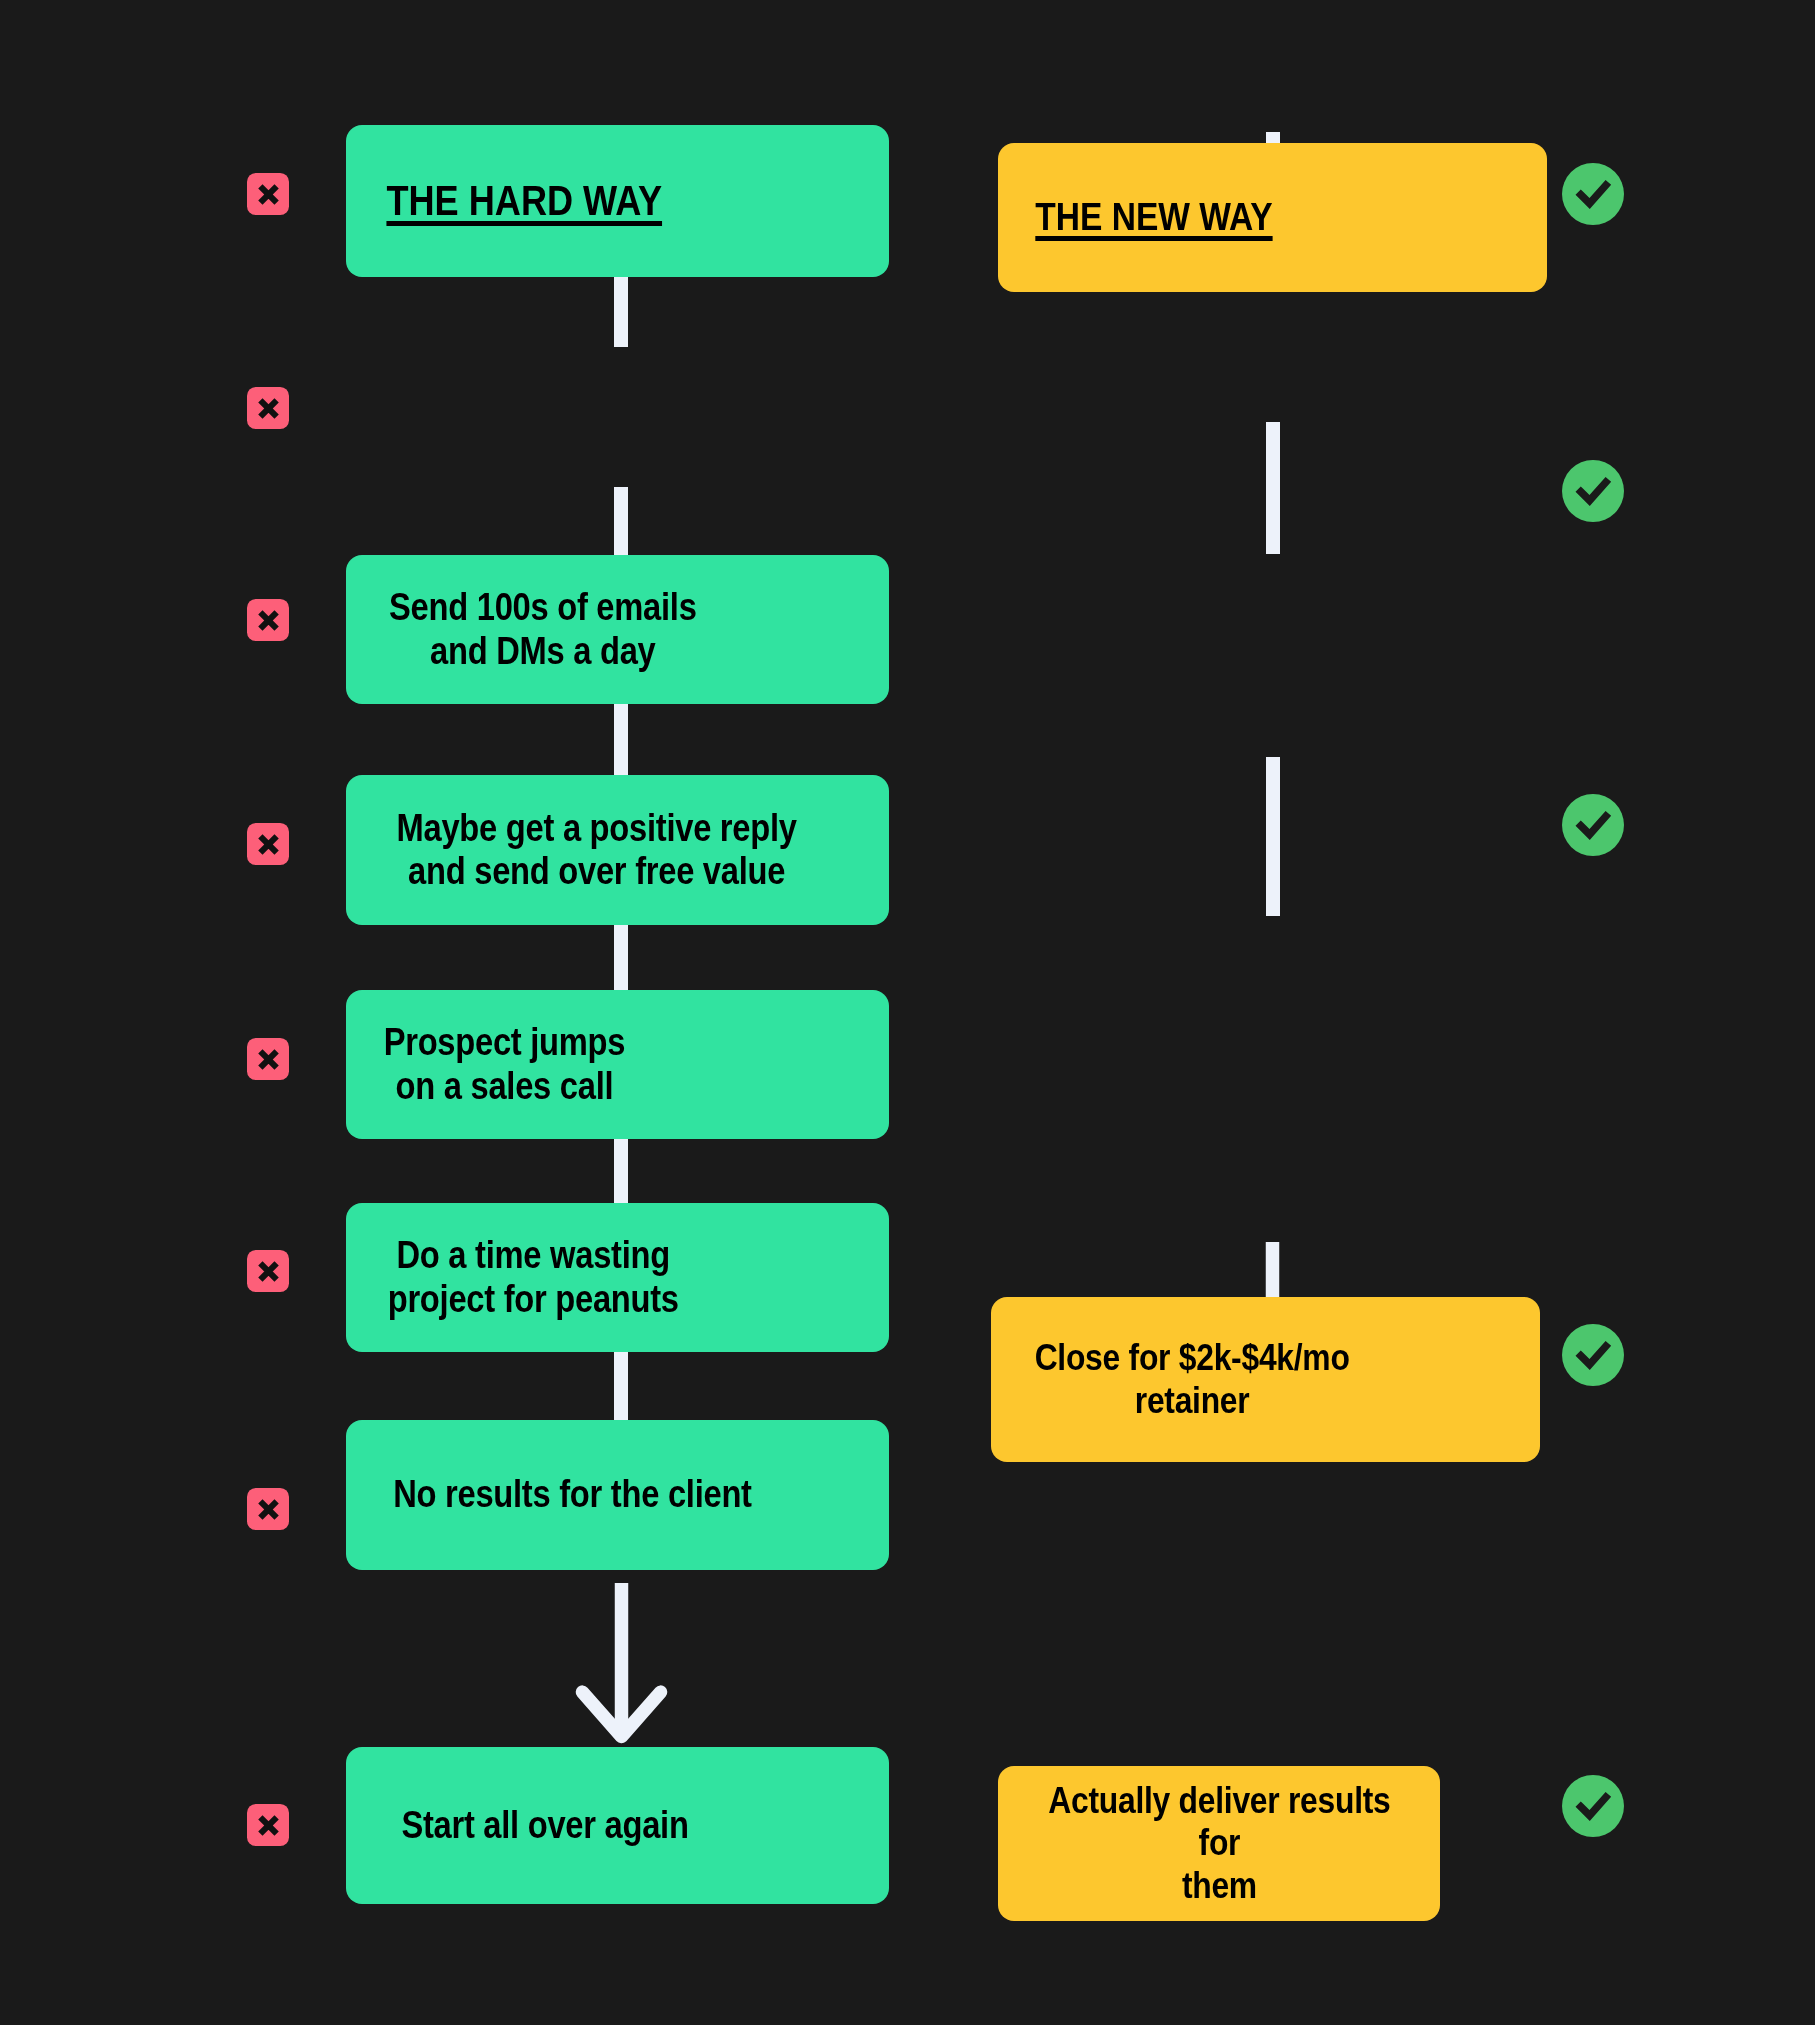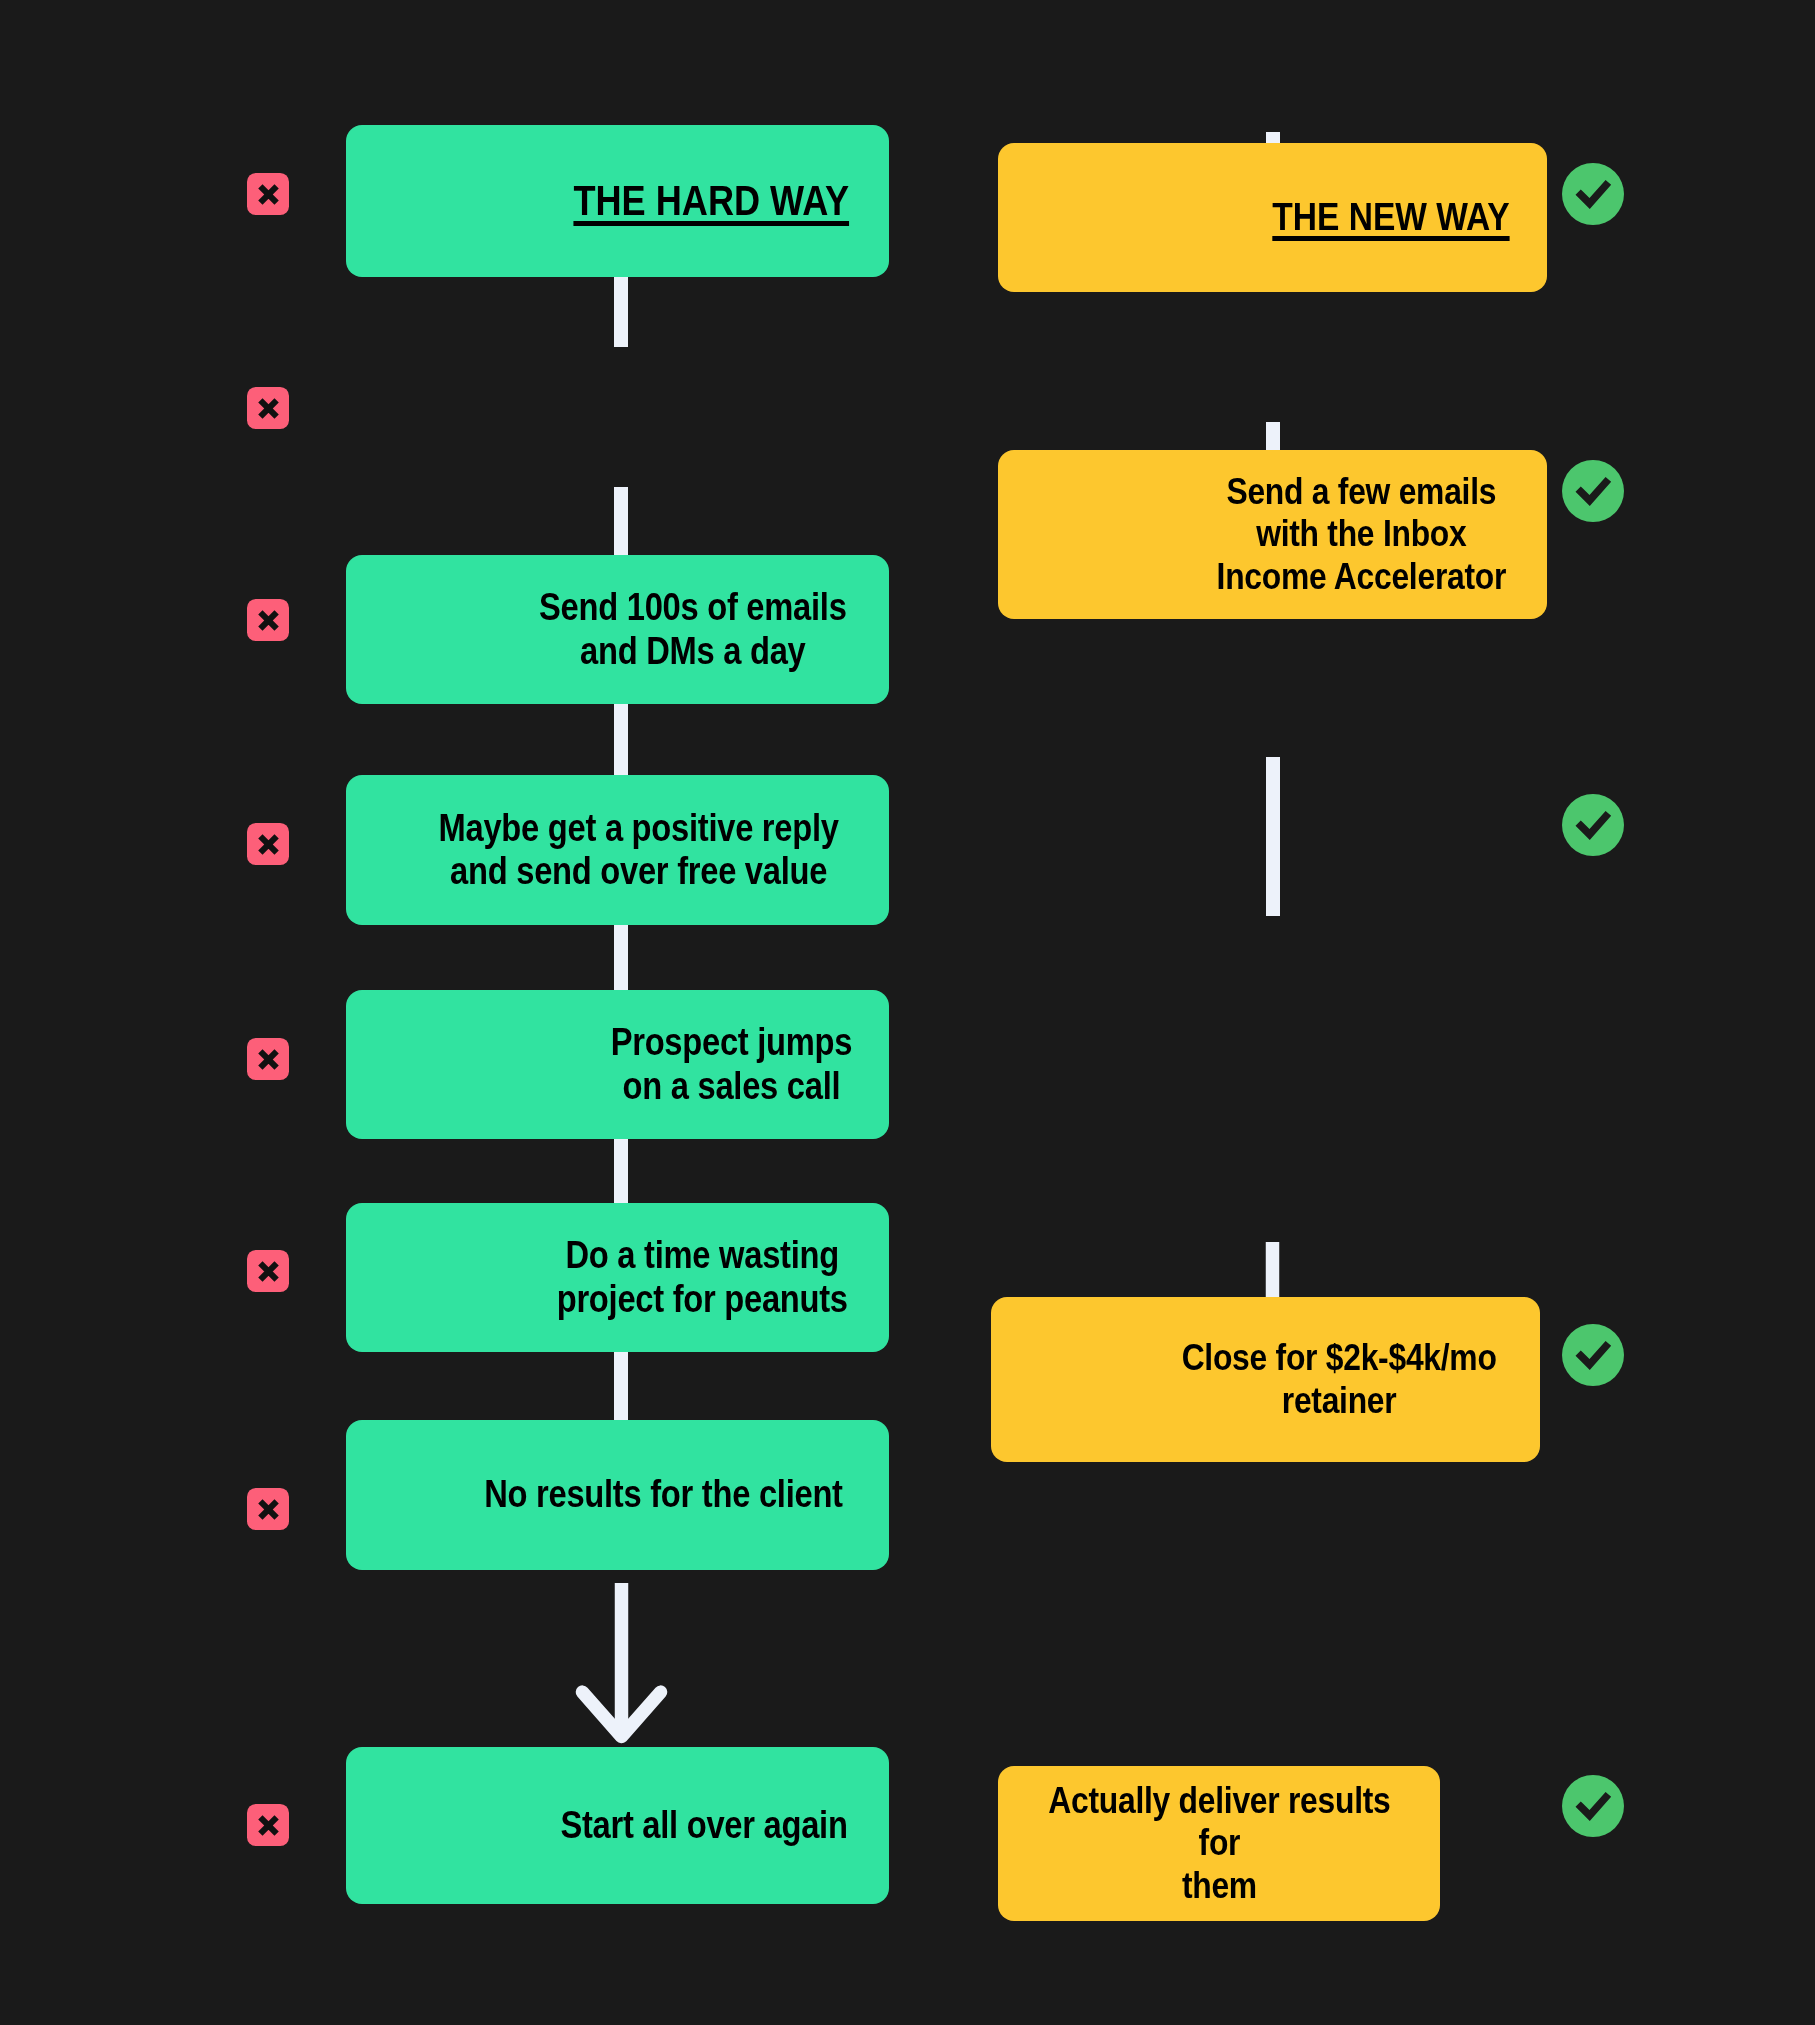--- a/index.html
+++ b/index.html
@@ -40,21 +40,21 @@
     position: absolute;
     pointer-events: none;
   }
 
   
   .step {
     position: absolute;
     border-radius: 16px;
     display: flex;
     align-items: center;
-    justify-content: flex-end;
+    justify-content: flex-start;
     text-align: center;
     box-sizing: border-box;
     padding: 2.7px 17.6px;
   }
   .step .label {
     color: #000000;
     font-weight: 700;
     font-stretch: condensed;
     line-height: 1.14;
     letter-spacing: -0.3px;
@@ -225,25 +225,20 @@
     <div class="badge-check" style="left:603px; top:1775px;">
       <svg width="38" height="38" viewBox="0 0 56 56" xmlns="http://www.w3.org/2000/svg">
         <path d="M10 29 L23 42 L47 15" stroke="#1a1a1a" stroke-width="11" fill="none" stroke-linecap="square"></path>
       </svg>
     </div>
 
     <div class="step new header" style="left:39px; top:115px; width:549px; height:149px;">
       <span class="label" style="font-size:39px;">THE NEW WAY</span>
     </div>
 
-    <div class="step new" style="left:39px; top:422px; width:549px; height:169px;">
-      <span class="label" style="font-size:37px;">Send a few emails
-with the Inbox
-Income Accelerator</span>
-    </div>
 
 
     <div class="step new" style="left:32px; top:1269px; width:549px; height:165px;">
       <span class="label" style="font-size:37px;">Close for $2k-$4k/mo
 retainer</span>
     </div>
 
     <div class="step new" style="left:39px; top:1738px; width:442px; height:155px;">
       <span class="label" style="font-size:37px;">Actually deliver results for
 them</span>

